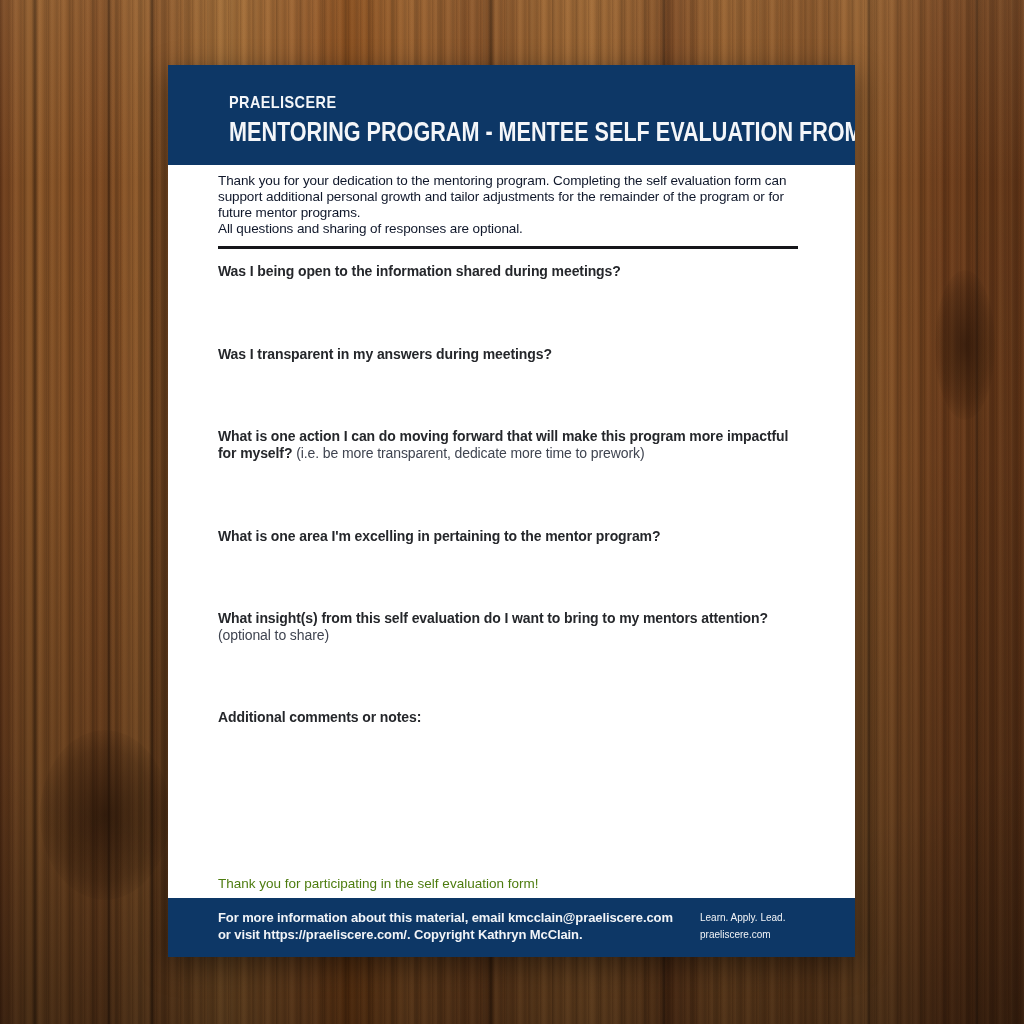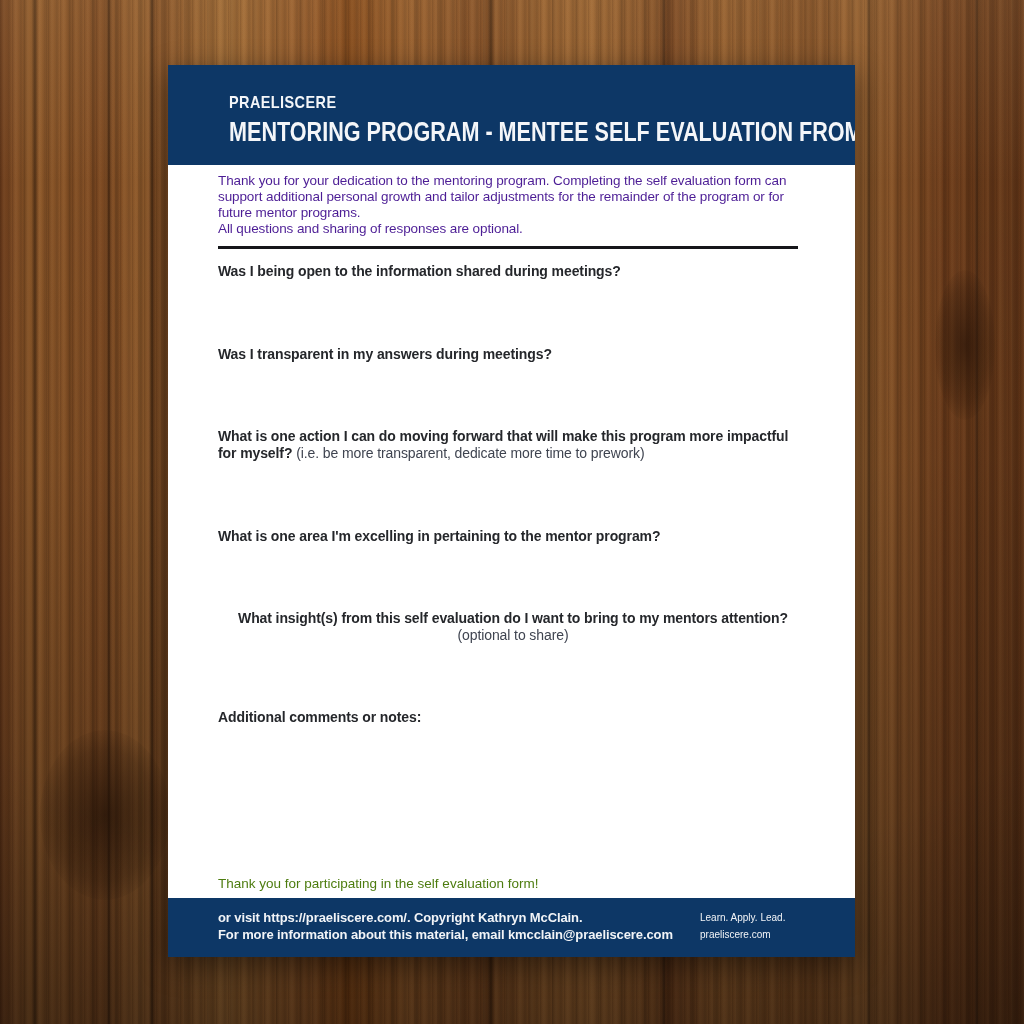--- a/index.html
+++ b/index.html
@@ -38,31 +38,31 @@
           background:#ffffff; box-shadow:0 8px 28px rgba(0,0,0,0.45); }
 
   .hdr { height:100px; background:#0d3766; padding:28px 0 0 61px; overflow:hidden; }
   .brand { color:#f4f6f9; font-weight:bold; font-size:17px; letter-spacing:0.5px;
            transform:scaleX(0.85); transform-origin:0 50%; display:inline-block; white-space:nowrap; }
   .ttl { margin-top:4px; }
   .ttl span { color:#f4f6f9; font-weight:bold; font-size:27px; letter-spacing:0px;
               transform:scaleX(0.80); transform-origin:0 50%; display:inline-block; white-space:nowrap; }
 
   .bodyc { padding:8px 47px 0 50px; }
-  .intro { font-size:13.5px; line-height:16px; color:#4c1d95; letter-spacing:-0.1px; }
+  .intro { font-size:13.5px; line-height:16px; color:#0f172a; letter-spacing:-0.1px; }
   .rule  { margin-top:9px; height:3px; width:580px; background:#15161a; }
 
   .q { font-size:14px; line-height:17px; color:#25272b; letter-spacing:-0.1px; }
   .q strong { font-weight:bold; }
   .q .reg { font-weight:normal; color:#3f4450; }
   .q1 { margin-top:14px; margin-bottom:66px; }
   .q2 { margin-bottom:65px; }
   .q3 { margin-bottom:66px; }
   .q4 { margin-bottom:65px; }
-  .q5 { margin-bottom:65px;text-align:center; }
+  .q5 { margin-bottom:65px; }
   .q6 { margin-bottom:149px; }
   .closing { font-size:13.5px; line-height:17px; color:#4d7c0f; }
 
   .ftr { position:absolute; left:0; right:0; bottom:0; height:59px; background:#0d3766; }
   .f-left { position:absolute; left:50px; top:11px; color:#f2f4f7; font-weight:bold;
             font-size:13px; line-height:17px; letter-spacing:-0.1px; }
   .f-right { position:absolute; left:532px; top:11px; color:#f2f4f7;
              font-size:10px; line-height:17px; }
 </style>
 </head>
@@ -103,22 +103,22 @@
 
       <p class="q q5"><strong>What insight(s) from this self evaluation do I want to bring to my mentors attention?</strong><span class="reg"> (optional to share)</span></p>
 
       <p class="q q6"><strong>Additional comments or notes:</strong><span class="reg"></span></p>
 
       <p class="closing">Thank you for participating in the self evaluation form!</p>
     </div>
 
     <div class="ftr">
       <div class="f-left">
+        <div>For more information about this material, email kmcclain@praeliscere.com</div>
         <div>or visit https://praeliscere.com/. Copyright Kathryn McClain.</div>
-        <div>For more information about this material, email kmcclain@praeliscere.com</div>
       </div>
       <div class="f-right">
         <div>Learn. Apply. Lead.</div>
         <div>praeliscere.com</div>
       </div>
     </div>
 
   </div>
 </div>
 

